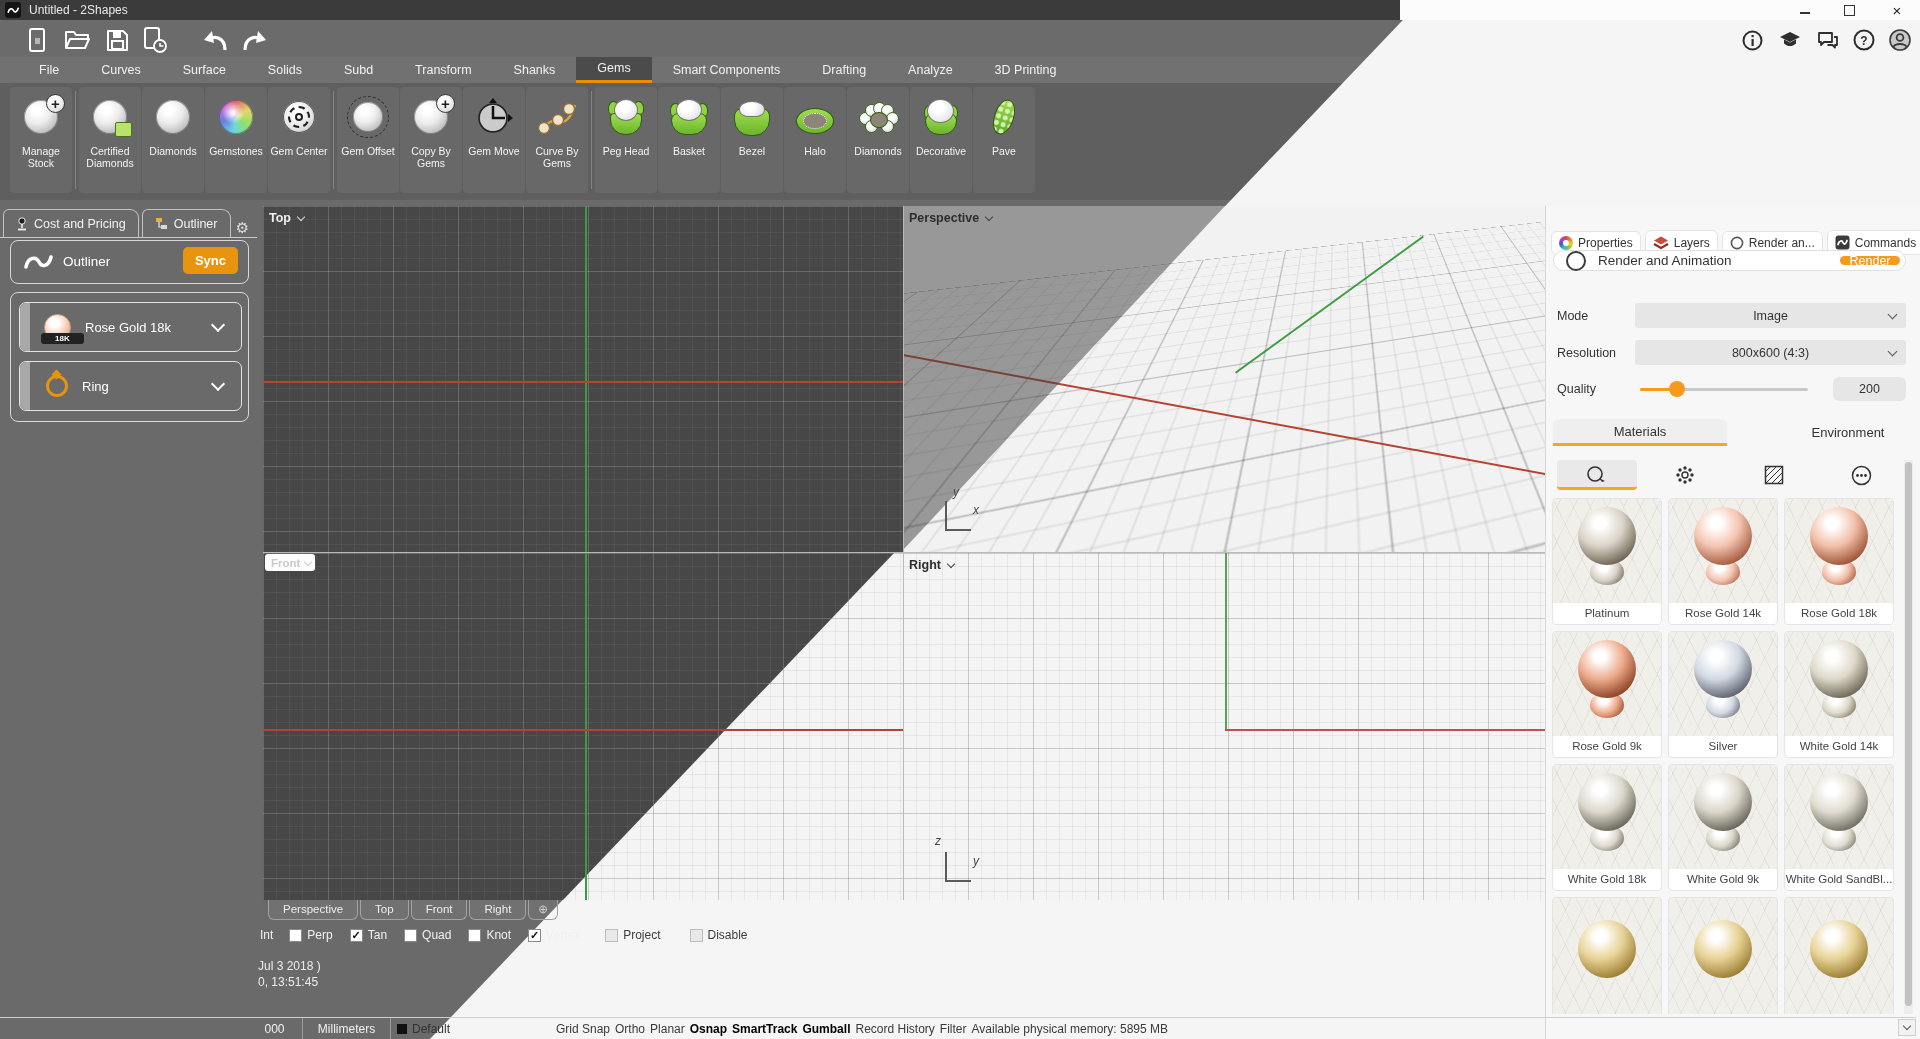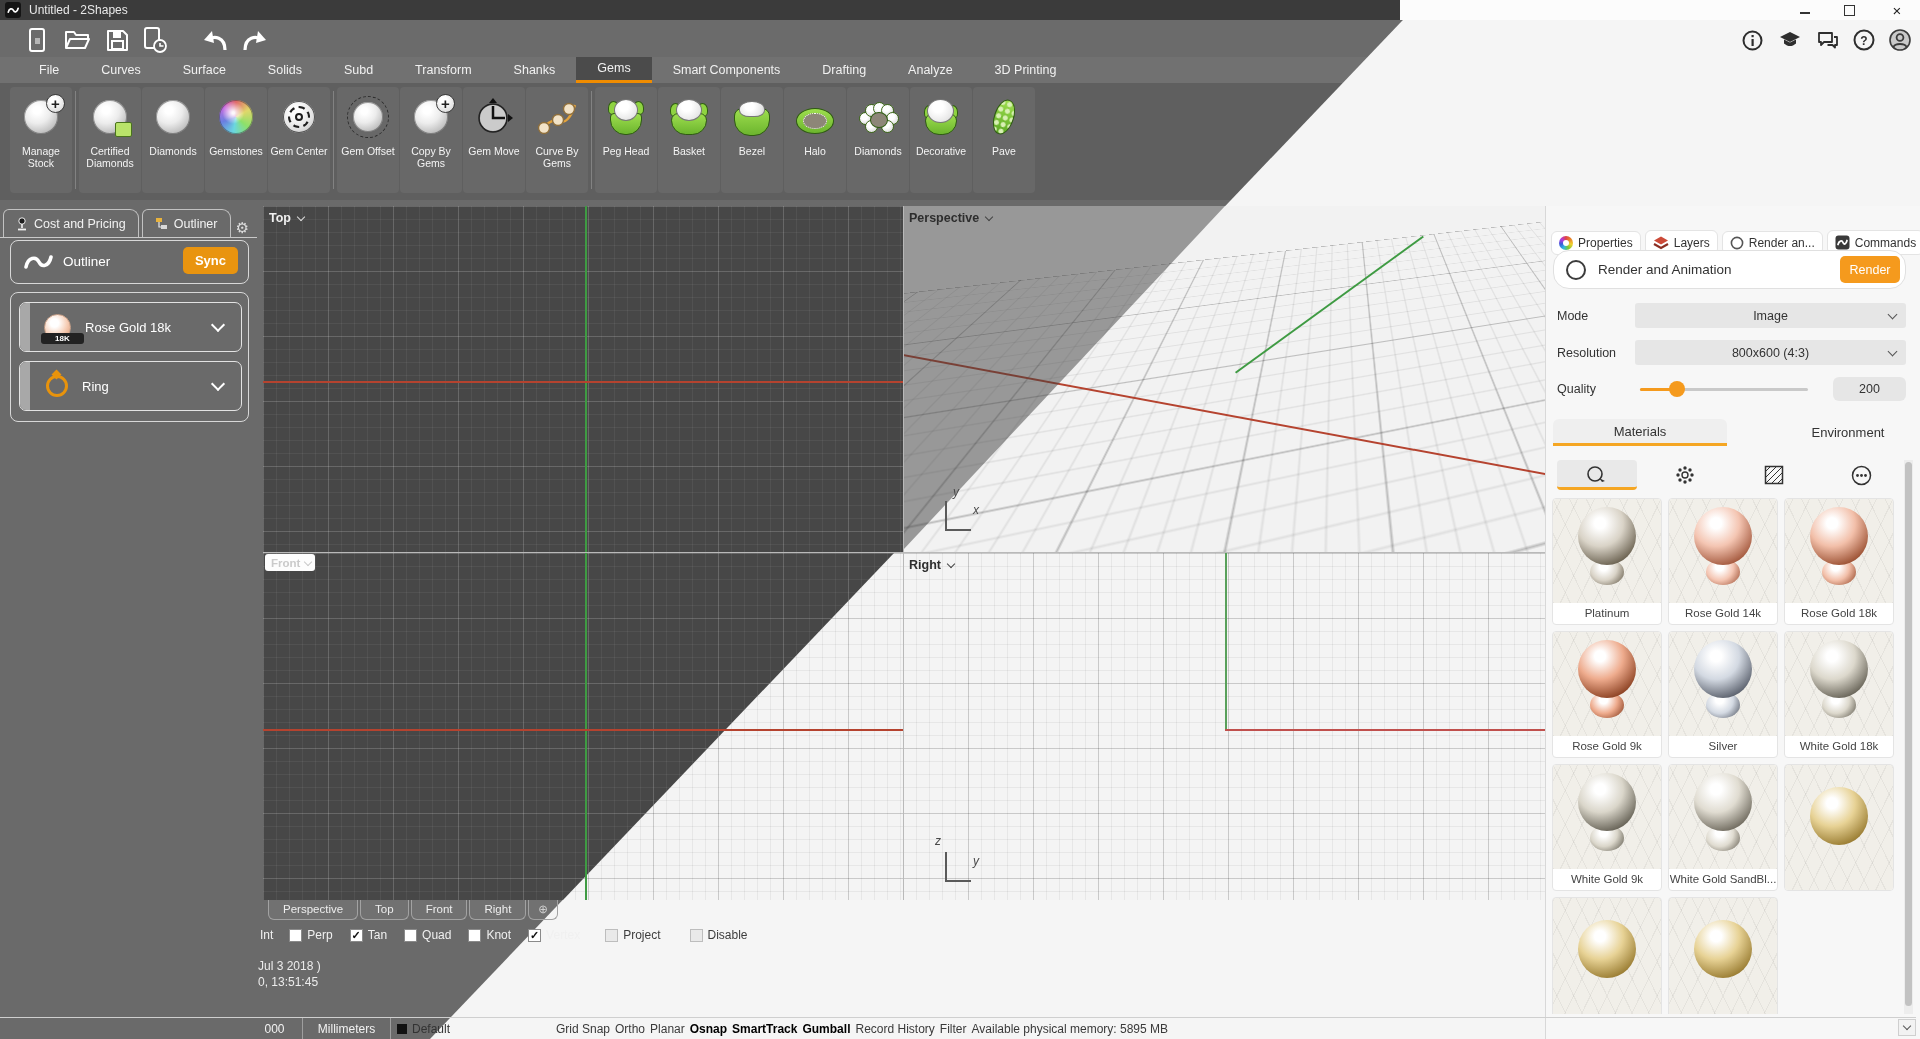--- a/index.html
+++ b/index.html
@@ -130,21 +130,21 @@
     color:#3a3a3a;font-size:12px;white-space:nowrap;}
   .sb-items .bold{font-weight:bold;color:#000;}
   
   .rpanel{position:absolute;left:1545px;top:206px;width:375px;height:833px;background:#f7f7f7;z-index:2;border-left:1px solid #d8d8d8;box-sizing:border-box;}
   .rp-tabs{position:absolute;left:1551px;top:213px;z-index:3;display:flex;align-items:center;gap:4px;}
   .rp-tab{display:flex;align-items:center;gap:5px;background:#fff;border:1px solid #e4e4e4;border-radius:6px;
     padding:4px 7px;font-size:12px;color:#333;white-space:nowrap;margin-top:17px;}
   .colorwheel{width:14px;height:14px;border-radius:50%;position:relative;flex:none;
     background:conic-gradient(#e04444,#e8882a,#f2d12e,#7ec832,#2ebbe0,#3b5bdb,#b13be0,#e04444);}
   .colorwheel::after{content:"";position:absolute;inset:4px;background:#fff;border-radius:50%;}
-  .rbox{position:absolute;left:1553px;top:250px;width:353px;height:39px;background:#fff;border:1px solid #e0e0e0;
+  .rbox{position:absolute;left:1553px;top:250px;width:353px;height:21px;background:#fff;border:1px solid #e0e0e0;
     border-radius:16px;z-index:3;display:flex;align-items:center;box-sizing:border-box;}
   .circle-ico{width:20px;height:20px;border:2px solid #3c3c3c;border-radius:50%;margin:0 12px 0 12px;flex:none;box-sizing:border-box;}
   .render-btn{position:absolute;right:5px;top:5px;bottom:5px;width:60px;background:#f59a1d;border-radius:5px;
     color:#fff;font-size:12.5px;display:flex;align-items:center;justify-content:center;cursor:pointer;}
   .fieldlabel{position:absolute;left:1557px;z-index:3;font-size:12.5px;color:#333;}
   .dropdown{position:absolute;left:1635px;width:271px;height:25px;background:#e6e6e6;border-radius:3px;z-index:3;
     display:flex;align-items:center;justify-content:center;font-size:12.5px;color:#333;box-sizing:border-box;}
   .dropdown .chev.gray{position:absolute;right:10px;top:8px;}
   .slider-track{position:absolute;left:1640px;top:388px;width:168px;height:3px;background:#c9c9c9;border-radius:2px;z-index:3;}
   .slider-fill{position:absolute;left:0;top:0;height:3px;width:22%;background:#f59a1d;border-radius:2px;}
@@ -726,20 +726,27 @@
     </div>
     <div class="mat-card">
       <div class="mthumb">
           <span class="sphfoot" style="--c1: #d3d9e2; --c2: #5f6571;"></span>
           <span class="sph" style="--c1: #d3d9e2; --c2: #5f6571;"></span>
         </div>
       <div class="mname">Silver</div>
     </div>
     <div class="mat-card">
       <div class="mthumb">
+          <span class="sphfoot" style="--c1: #ddd8c9; --c2: #6f6a58;"></span>
+          <span class="sph" style="--c1: #ddd8c9; --c2: #6f6a58;"></span>
+        </div>
+      <div class="mname">White Gold 14k</div>
+    </div>
+    <div class="mat-card">
+      <div class="mthumb">
           <span class="sphfoot" style="--c1: #dcd8cc; --c2: #6c685c;"></span>
           <span class="sph" style="--c1: #dcd8cc; --c2: #6c685c;"></span>
         </div>
       <div class="mname">White Gold 18k</div>
     </div>
     <div class="mat-card">
       <div class="mthumb">
           <span class="sphfoot" style="--c1: #dad6ca; --c2: #6a665a;"></span>
           <span class="sph" style="--c1: #dad6ca; --c2: #6a665a;"></span>
         </div>

